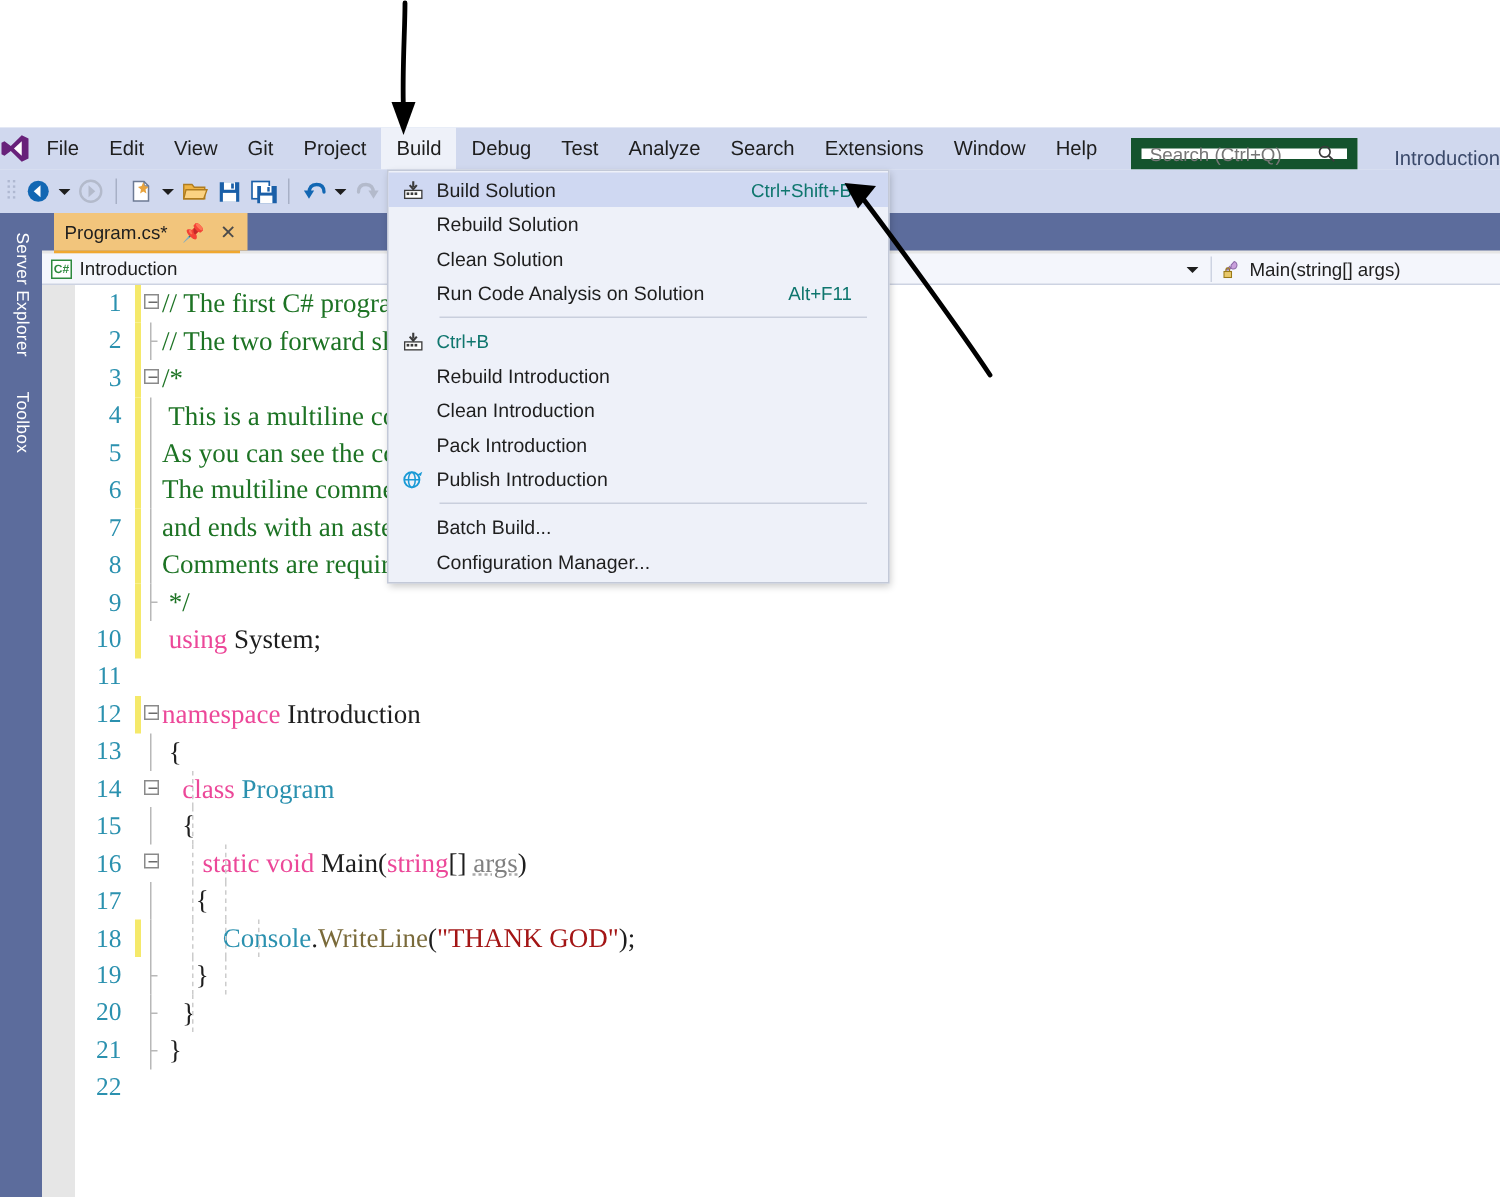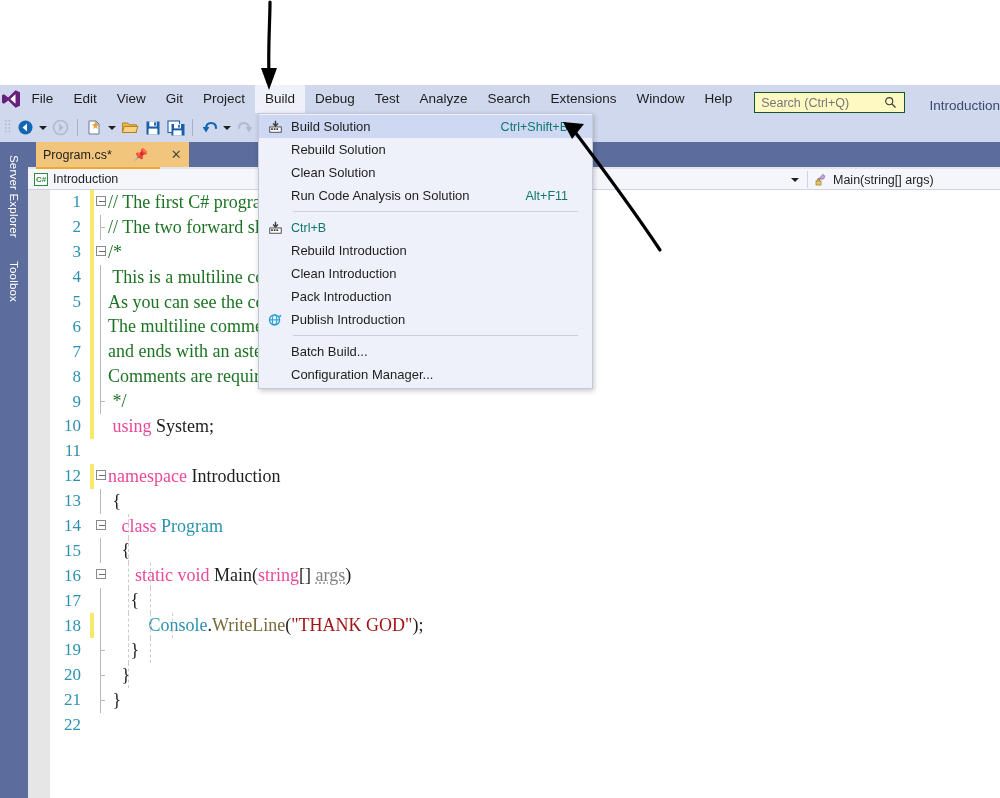--- a/index.html
+++ b/index.html
@@ -30,22 +30,22 @@
   .vslogo { width:34px; height:28px; display:flex; align-items:center; justify-content:center; }
   .vslogo svg { display:block; }
   .menubar .mi {
     height:28px; line-height:28px; padding:0 10px;
     font-size:13.5px; color:#1e1e1e; white-space:nowrap;
   }
   .menubar .mi.active {
     background:#eef1f9; color:#1e1e1e;
   }
   .searchbox {
-    margin-left:12px; width:230px; height:21px; background:#fef9c3;
-    border:1px solid #14532d; display:flex; align-items:center;
+    margin-left:12px; width:230px; height:21px; background:#ffffff;
+    border:7px solid #14532d; display:flex; align-items:center;
     font-size:12.5px; color:#767676; padding:0 6px; position:relative;
   }
   .searchbox .ph { flex:1; }
   .searchbox .mag { width:14px; height:14px; }
   .titleright {
     margin-left:24px; font-size:13.5px; color:#3b4a6b; white-space:nowrap;
   }
 
   
   .toolbar {
@@ -72,21 +72,21 @@
   }
   .vtab.t1 { top:6px; height:96px; }
   .vtab.t2 { top:110px; height:60px; }
 
   
   .docwell { position:absolute; left:28px; top:57px; width:972px; height:656px; background:#e6e6e6; }
   .tabstrip { position:absolute; left:0; top:0; width:972px; height:25px; background:#5c6c9c; }
   .doctab {
     position:absolute; left:8px; top:0; height:25px;
     background:#f2c57c; display:flex; align-items:center; padding:0 7px;
-    font-size:12.5px; color:#1e1e1e; gap:22px;
+    font-size:12.5px; color:#1e1e1e; gap:10px;
   }
   .doctab .pin { font-size:12px; color:#4b4b4b; }
   .doctab .cls { font-size:13px; color:#4b4b4b; }
   .tab-underline { position:absolute; left:8px; top:25px; width:124px; height:2px; background:#f0a830; }
 
   
   .navbar {
     position:absolute; left:0; top:27px; width:972px; height:21px;
     background:#f4f6fc; border-bottom:1px solid #cdd3e2;
     display:flex; align-items:center;

